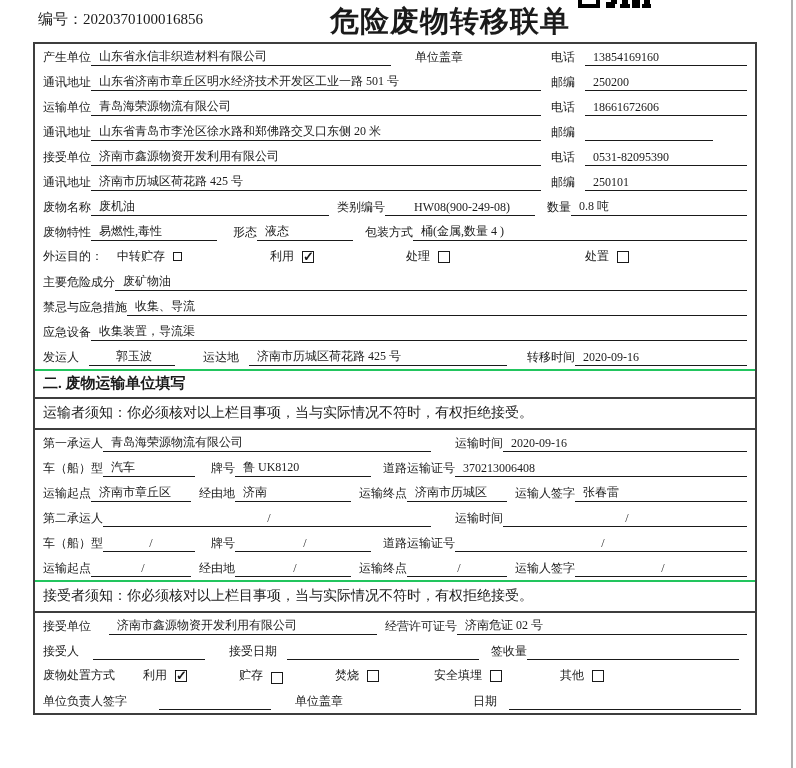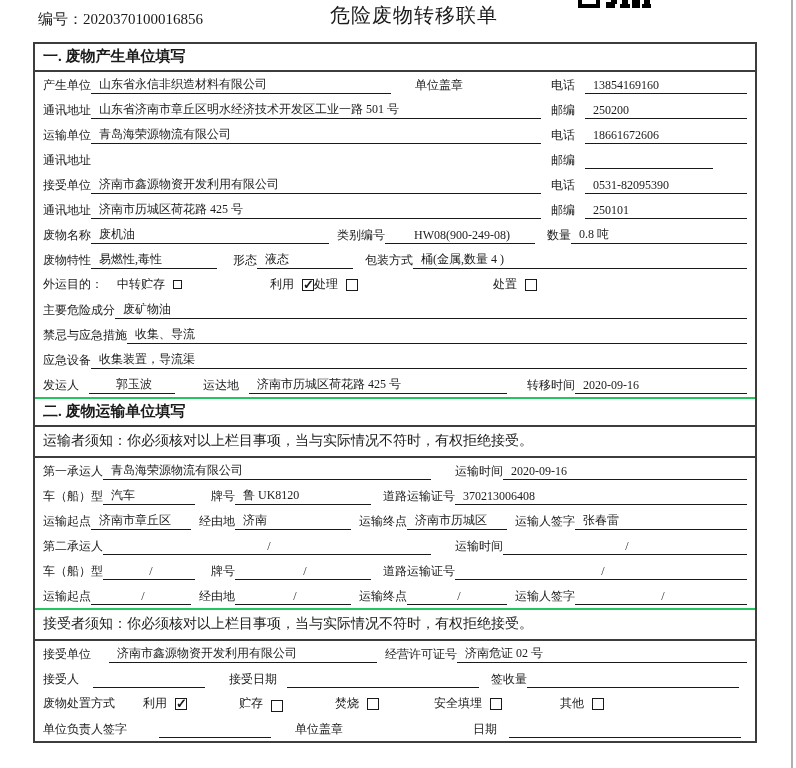--- a/index.html
+++ b/index.html
@@ -4,21 +4,21 @@
 <style>
   * { margin:0; padding:0; box-sizing:border-box; }
   html,body { width:796px; height:768px; background:#ffffff; overflow:hidden;
     font-family:"Liberation Serif","DejaVu Serif",serif; color:#1a1a1a; }
   .page { position:relative; width:796px; height:768px; }
   .page-edge { position:absolute; top:0; right:3px; width:2px; height:768px; background:#b0b0b0; }
 
   
   .hdr { position:relative; height:40px;padding-left:36px; }
   .serial { position:absolute; left:38px; top:10px; font-size:15px; white-space:nowrap; }
-  .doc-title { position:absolute; left:330px; top:2px; font-size:20px; font-weight:normal; letter-spacing:1px; white-space:nowrap; }
+  .doc-title { position:absolute; left:330px; top:2px; font-size:29px; font-weight:bold; letter-spacing:1px; white-space:nowrap; }
   .qr-frag { position:absolute; left:578px; top:0; width:76px; height:8px; }
 
   
   .form-table { position:absolute; left:33px; top:42px; width:724px; border:2px solid #3d3d3d; background:#fff; }
   .sec { border-top:0; }
   .sec + .sec { border-top:2px solid #22c55e; }
   .sec-header { font-size:15px; font-weight:bold; padding:3px 8px 4px 8px; border-bottom:2px solid #3d3d3d; }
   .notice-row { font-size:14px; padding:5px 12px 6px 8px; border-bottom:2px solid #3d3d3d; }
 
   .row { display:flex; align-items:flex-end; height:25px; padding:0 8px 3px 8px; font-size:12px; }
@@ -64,21 +64,20 @@
         <rect x="44" y="0" width="6" height="4" fill="#000"></rect>
       <rect x="54" y="0" width="8" height="8" fill="#000"></rect>
       <rect x="64" y="4" width="9" height="4" fill="#000"></rect>
         <rect x="66" y="0" width="6" height="4" fill="#000"></rect>
     </svg>
   </div>
 
   <div class="form-table">
 
     <div class="sec">
-      <div class="sec-header">一. 废物产生单位填写</div>
 
       <div class="row">
         <span class="lb">产生单位</span>
         <span class="u" style="width:300px;">山东省永信非织造材料有限公司</span>
         <span class="lb gap24">单位盖章</span>
         <span class="rgrp">
           <span class="lb">电话</span>
           <span class="rt-wrap">
               <span class="u">13854169160</span>
             </span>
@@ -102,20 +101,21 @@
         <span class="rgrp">
           <span class="lb">电话</span>
           <span class="rt-wrap">
               <span class="u">18661672606</span>
             </span>
         </span>
       </div>
 
       <div class="row">
         <span class="lb">通讯地址</span>
+        <span class="u grow" style="margin-right:10px;">山东省青岛市李沧区徐水路和郑佛路交叉口东侧 20 米</span>
         <span class="rgrp">
           <span class="lb">邮编</span>
           <span class="rt-wrap short">
               <span class="u"></span>
             </span>
         </span>
       </div>
 
       <div class="row">
         <span class="lb">接受单位</span>
@@ -160,21 +160,21 @@
       <div class="row cbrow">
         <span class="lb">外运目的：</span>
         <span class="opt" style="margin-left:14px;">
           <span class="lb">中转贮存</span>
           <span class="cb sm"></span>
         </span>
         <span class="opt" style="margin-left:88px;">
           <span class="lb">利用</span>
           <span class="cb checked"></span>
         </span>
-        <span class="opt" style="">
+        <span class="opt" style="margin-left:92px;">
           <span class="lb">处理</span>
           <span class="cb"></span>
         </span>
         <span class="opt" style="margin-left:135px;text-align:center;">
           <span class="lb">处置</span>
           <span class="cb"></span>
         </span>
       </div>
 
       <div class="row">

